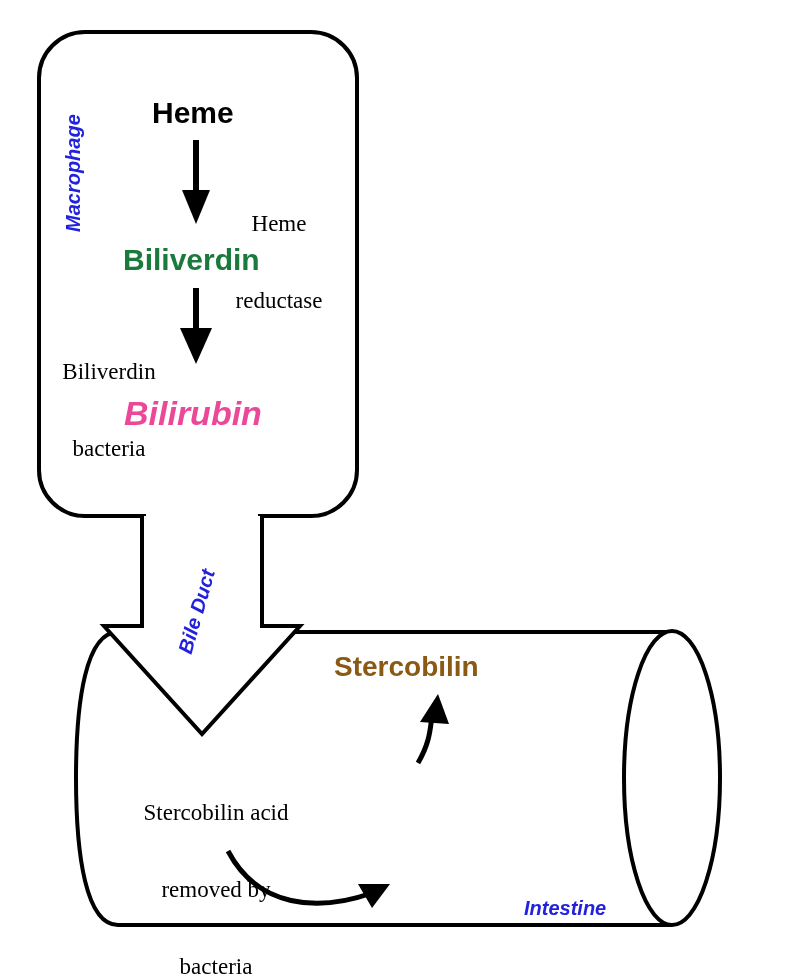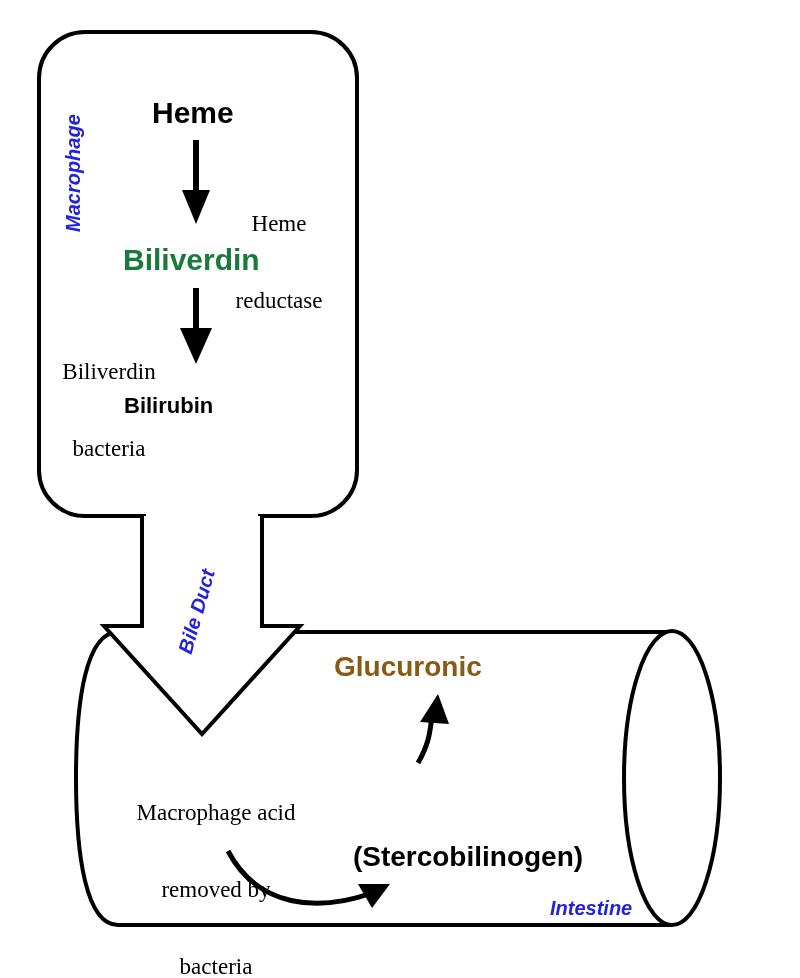--- a/index.html
+++ b/index.html
@@ -34,22 +34,23 @@
     font-size: 30px;
     color: #000000;
   }
   .biliverdin {
     font-weight: bold;
     font-size: 30px;
     color: #1a7a3c;
   }
   .bilirubin {
     font-weight: bold;
-    font-size: 22px;
-    color: #000000;
+    font-size: 34px;
+    color: #ec4899;
+    font-style: italic;
   }
   .stercobilin {
     font-weight: bold;
     font-size: 28px;
     color: #8a5a14;
   }
   .urobilinogen {
     font-weight: bold;
     font-size: 28px;
     color: #000000;
@@ -123,43 +124,42 @@
     <g>
       <path d="M 418 763 C 430 742 430 730 432 716" fill="none" stroke="#000000" stroke-width="5"></path>
       <polygon points="438,694 420,722 449,724" fill="#000000"></polygon>
     </g>
   </svg>
 
   <div class="lbl organ rot-90" style="left:62px; top:232px;">Macrophage</div>
 
   <div class="lbl organ rot-bile" style="left:174px; top:650px;">Bile Duct</div>
 
-  <div class="lbl organ" style="left:550px; top:897px;">Intestine</div>
+  <div class="lbl organ" style="left:524px; top:897px;">Intestine</div>
 
   <div class="lbl heme" style="left:152px; top:96px;">Heme</div>
 
   <div class="lbl biliverdin" style="left:123px; top:243px;">Biliverdin</div>
 
   <div class="lbl bilirubin" style="left:124px; top:394px;">Bilirubin</div>
 
-  <div class="lbl stercobilin" style="left:334px; top:651px;">Glucuronic</div>
+  <div class="lbl stercobilin" style="left:334px; top:651px;">Stercobilin</div>
 
   <div class="lbl urobilinogen" style="left:328px; top:778px; width:280px;">
-    <div>(Stercobilinogen)</div>
   </div>
 
   <div class="lbl enzyme" style="left:213px; top:159px; width:132px;">
     <div>Heme</div>
     <div>reductase</div>
   </div>
 
   <div class="lbl enzyme" style="left:45px; top:307px; width:128px;">
     <div>Biliverdin</div>
     <div>bacteria</div>
   </div>
 
   <div class="lbl plain" style="left:122px; top:748px; width:188px;">
-    <div>Macrophage acid</div>
+    <div>Stercobilin acid</div>
     <div>removed by</div>
     <div>bacteria</div>
   </div>
 
 </div>
 
 </body></html>

